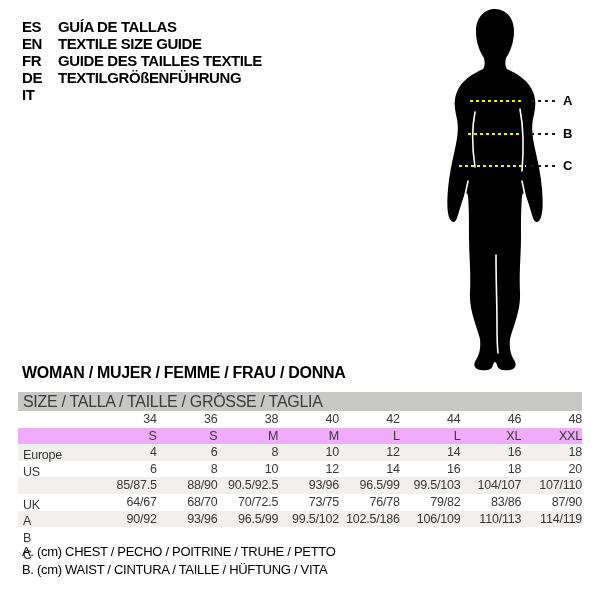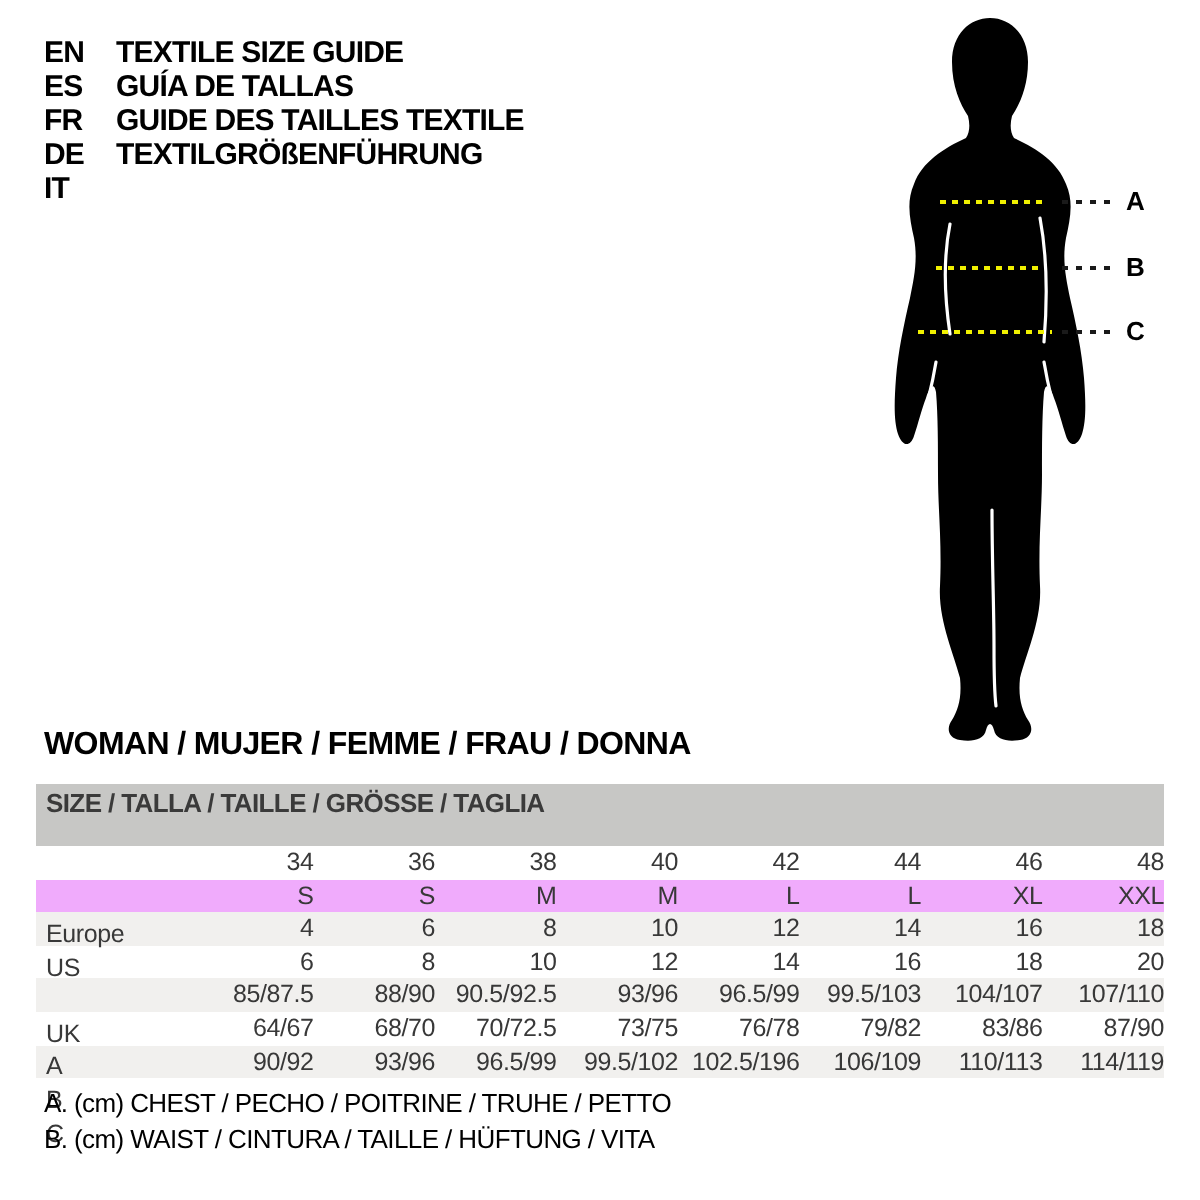--- a/index.html
+++ b/index.html
@@ -12,39 +12,39 @@
   .lang-row{display:flex;line-height:17px;font-size:15px;font-weight:700;letter-spacing:-0.4px;}
   .lang-code{width:36px;}
   
   .figure-svg{position:absolute;left:442px;top:5px;width:110px;height:370px;}
   .marker-line{position:absolute;height:2px;}
   .marker-label{position:absolute;font-size:13px;font-weight:700;line-height:15px;}
   
   .section-title{position:absolute;left:22px;top:364px;font-size:16px;font-weight:700;letter-spacing:-0.3px;}
   
   .size-table{position:absolute;left:18px;top:392px;width:564px;font-size:12.5px;color:#383838;}
-  .t-header{height:31px;line-height:19px;font-size:13px;font-weight:700;color:#3a3a3a;padding-left:5px;letter-spacing:-0.3px;box-sizing:border-box;}
+  .t-header{height:19px;line-height:19px;font-size:16px;font-weight:400;color:#3a3a3a;padding-left:5px;letter-spacing:-0.3px;box-sizing:border-box;}
   .t-row{display:flex;height:16.6px;line-height:16.6px;letter-spacing:-0.2px;}
   .t-label{width:78px;padding-left:5px;box-sizing:border-box;text-align:left;margin-top:36px;}
   .t-cell{flex:1;text-align:right;}
   
   .legend{position:absolute;left:22px;top:543px;}
   .legend-line{line-height:17.5px;font-size:13px;font-weight:400;letter-spacing:-0.3px;}
 </style>
 </head>
 <body>
 
 <div class="langs">
     <div class="lang-row">
+      <span class="lang-code">ES</span>
+      <span class="lang-label">GUÍA DE TALLAS</span>
+    </div>
+    <div class="lang-row">
       <span class="lang-code">EN</span>
       <span class="lang-label">TEXTILE SIZE GUIDE</span>
-    </div>
-    <div class="lang-row">
-      <span class="lang-code">ES</span>
-      <span class="lang-label">GUÍA DE TALLAS</span>
     </div>
     <div class="lang-row">
       <span class="lang-code">FR</span>
       <span class="lang-label">GUIDE DES TAILLES TEXTILE</span>
     </div>
     <div class="lang-row">
       <span class="lang-code">DE</span>
       <span class="lang-label">TEXTILGRÖßENFÜHRUNG</span>
     </div>
     <div class="lang-row">
@@ -181,21 +181,21 @@
         <div class="t-cell">79/82</div>
         <div class="t-cell">83/86</div>
         <div class="t-cell">87/90</div>
       </div>
       <div class="t-row" style="background: rgb(241, 240, 238);">
         <div class="t-label">C</div>
         <div class="t-cell">90/92</div>
         <div class="t-cell">93/96</div>
         <div class="t-cell">96.5/99</div>
         <div class="t-cell">99.5/102</div>
-        <div class="t-cell">102.5/196</div>
+        <div class="t-cell">102.5/186</div>
         <div class="t-cell">106/109</div>
         <div class="t-cell">110/113</div>
         <div class="t-cell">114/119</div>
       </div>
     </div>
 </div>
 
 <div class="legend">
     <div class="legend-line">A. (cm) CHEST / PECHO / POITRINE / TRUHE / PETTO</div>
     <div class="legend-line">B. (cm) WAIST / CINTURA / TAILLE / HÜFTUNG / VITA</div>

